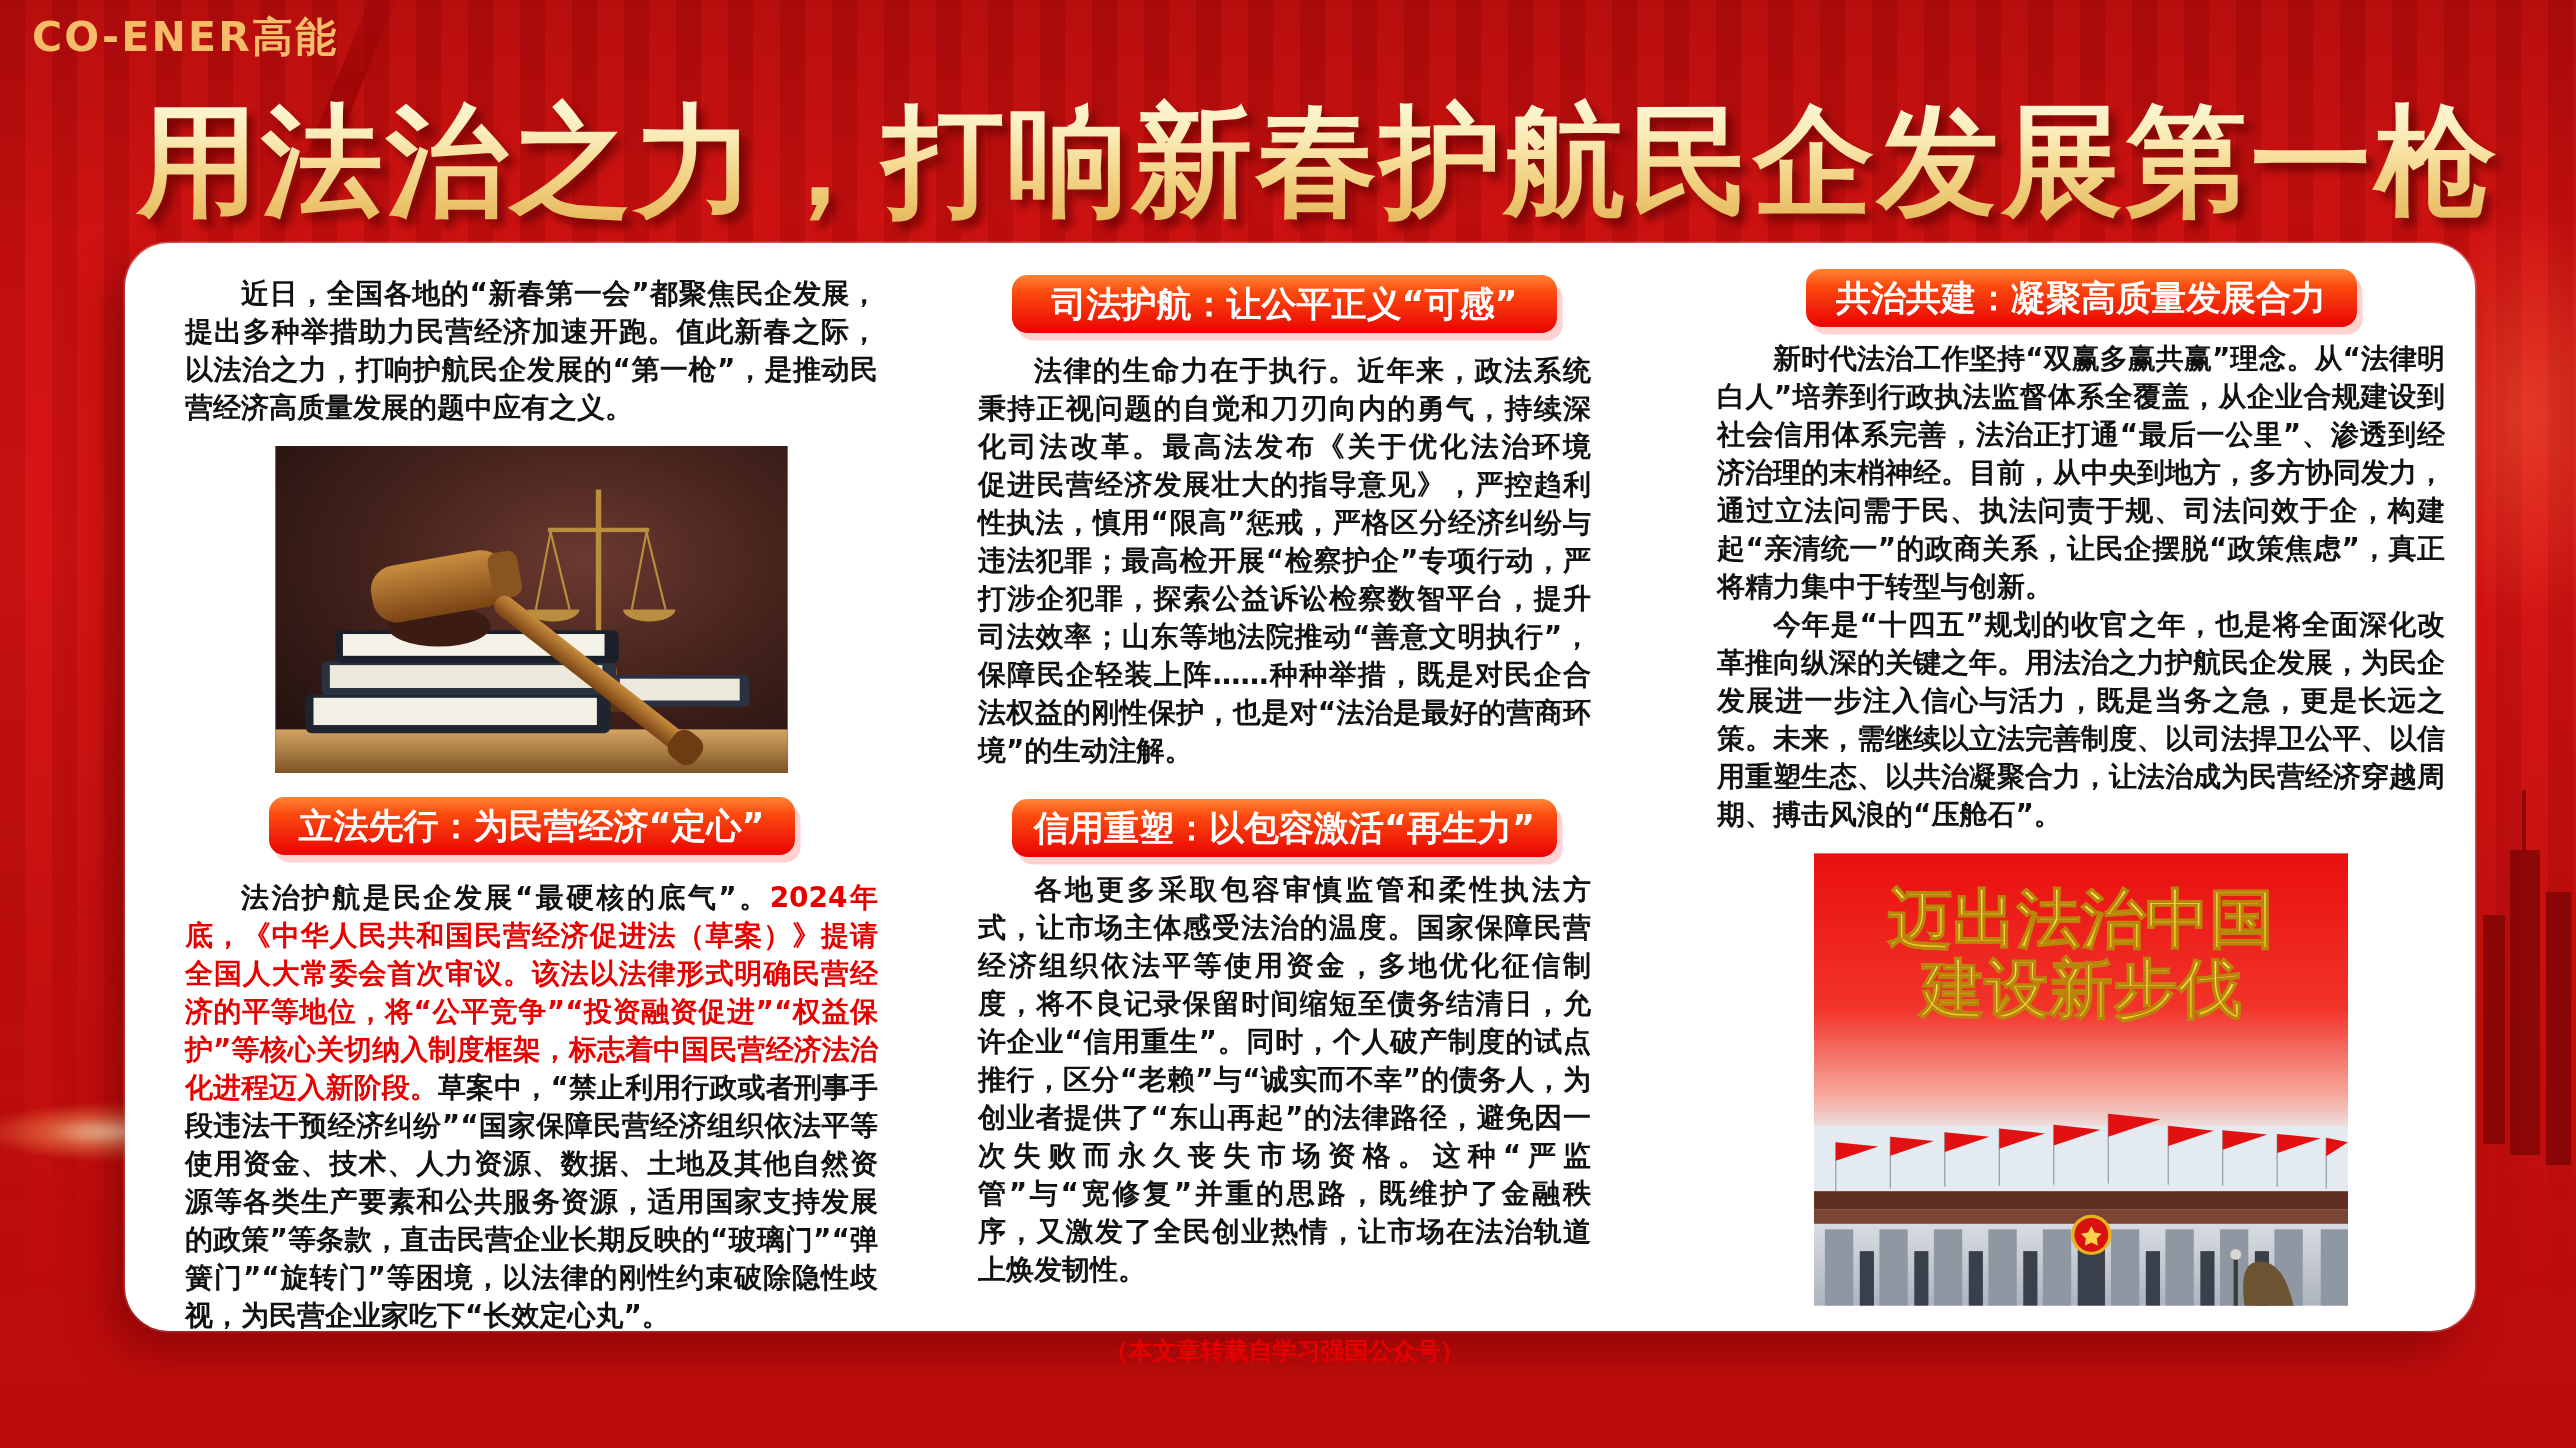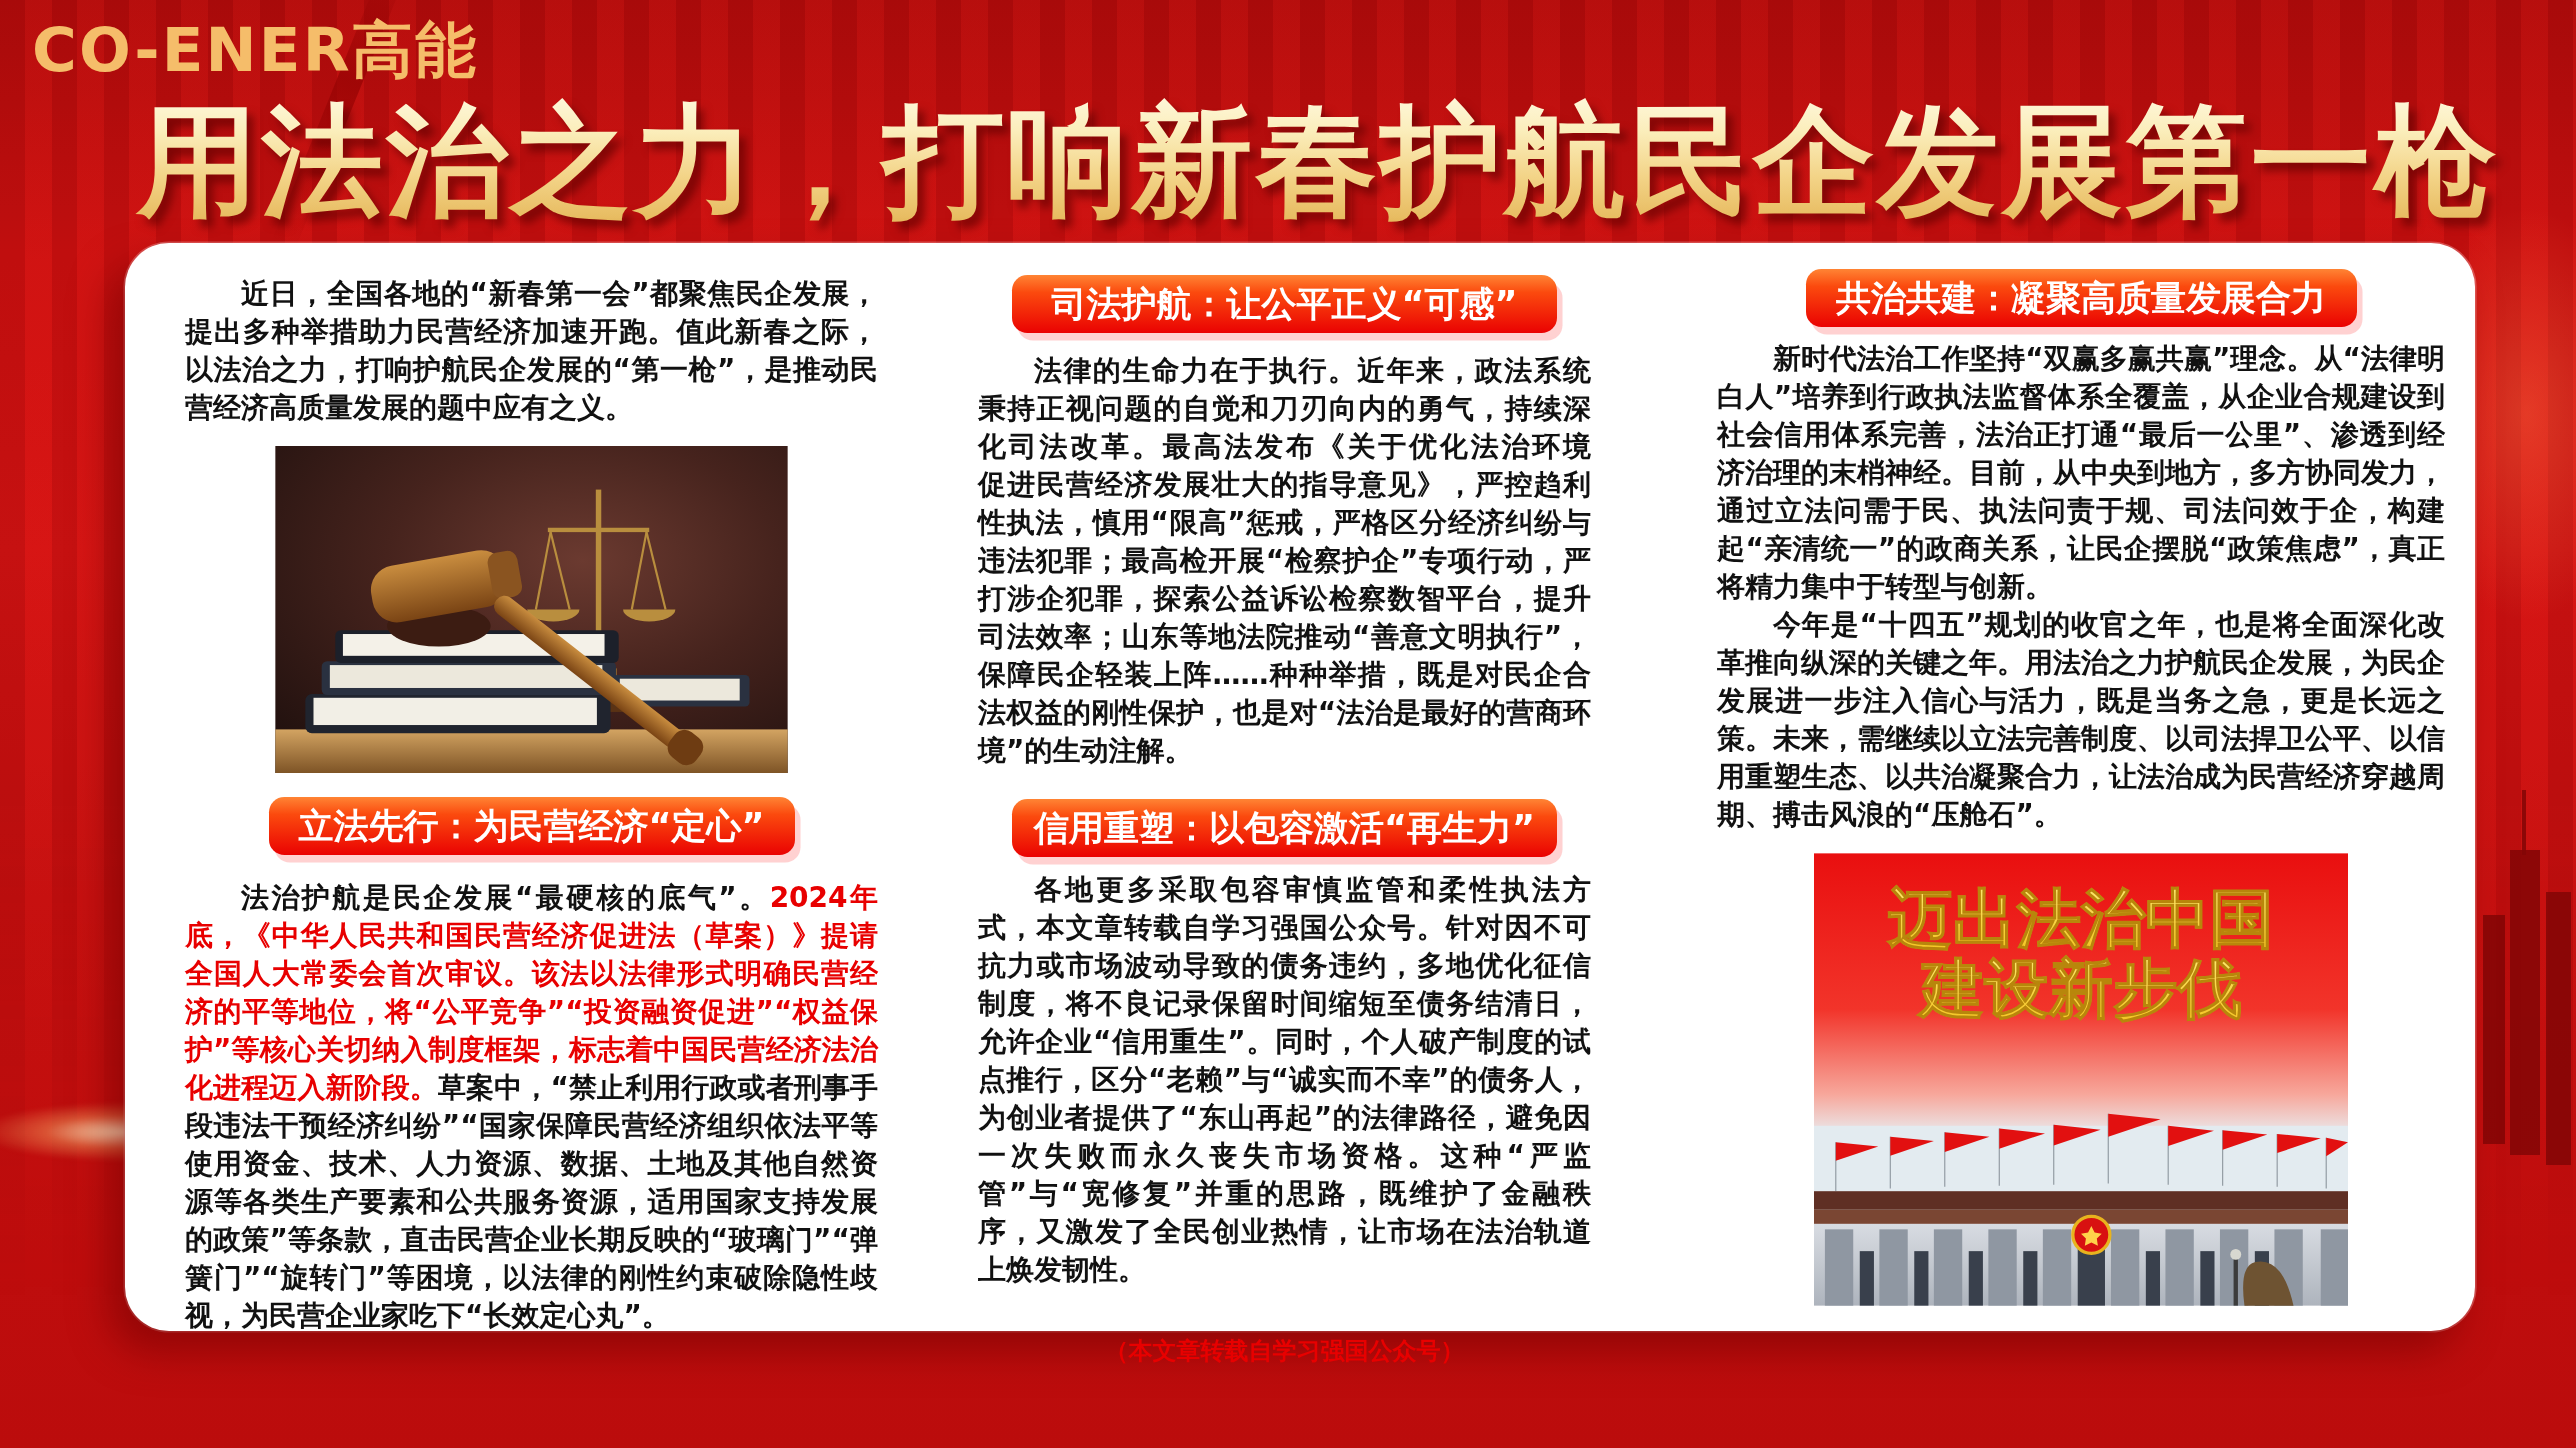--- a/index.html
+++ b/index.html
@@ -14,21 +14,21 @@
   .ribbon{position:absolute;left:326px;top:-44px;width:25px;height:305px;
      background:linear-gradient(180deg,rgba(160,5,5,.0),rgba(150,3,3,.75) 40%,rgba(160,5,5,0));
      transform:rotate(22deg);}
   .beam{position:absolute;left:-22px;top:1102px;width:305px;height:60px;border-radius:50%;
      background:radial-gradient(closest-side,rgba(255,252,210,.95),rgba(255,190,110,.40) 55%,rgba(255,120,60,0));
      filter:blur(2.2px);}
   .glow-right{position:absolute;right:-65px;top:207px;width:229px;height:414px;border-radius:50%;
      background:radial-gradient(closest-side,rgba(255,120,70,.38),rgba(255,80,50,0));}
   .skyline{position:absolute;right:0;bottom:0;width:104px;height:600px;}
   .skyline div{position:absolute;background:rgba(130,6,6,.85);}
-  .logo{position:absolute;left:32px;top:9.8px;font-size:61px;font-weight:900;
+  .logo{position:absolute;left:32px;top:9.8px;font-size:41px;font-weight:900;
      color:#f5bd6a;letter-spacing:2.2px;}
   .main-title{position:absolute;left:72px;top:81px;width:2427px;text-align:right;
      font-family:"DejaVu Serif","Liberation Serif",serif;font-weight:900;font-size:121px;letter-spacing:3.3px;
      background:linear-gradient(180deg,#fffbe8 0%,#fbeebc 30%,#f3d488 58%,#e0ac48 100%);
      -webkit-background-clip:text;background-clip:text;color:transparent;
      filter:drop-shadow(7.6px 8.7px 4.4px rgba(95,0,0,.65));white-space:nowrap;}
   .card{position:absolute;left:125px;top:243px;width:2350px;height:1088px;background:#ffffff;
      border-radius:44px;box-shadow:-15.3px 21px 38px rgba(115,0,0,.55),0 0 0 1.6px rgba(255,200,200,.35);}
   .col{position:absolute;top:0;}
   .col1{left:60px;width:693px;top:32px;}
@@ -129,21 +129,21 @@
 
       <div class="banner b1">立法先行：为民营经济“定心”</div>
 
       <p class="para"><span>法治护航是民企发展“最硬核的底气”。</span><span class="red">2024年底，《中华人民共和国民营经济促进法（草案）》提请全国人大常委会首次审议。该法以法律形式明确民营经济的平等地位，将“公平竞争”“投资融资促进”“权益保护”等核心关切纳入制度框架，标志着中国民营经济法治化进程迈入新阶段。</span><span>草案中，“禁止利用行政或者刑事手段违法干预经济纠纷”“国家保障民营经济组织依法平等使用资金、技术、人力资源、数据、土地及其他自然资源等各类生产要素和公共服务资源，适用国家支持发展的政策”等条款，直击民营企业长期反映的“玻璃门”“弹簧门”“旋转门”等困境，以法律的刚性约束破除隐性歧视，为民营企业家吃下“长效定心丸”。</span></p>
     </div>
 
     <div class="col col2">
       <div class="banner topb">司法护航：让公平正义“可感”</div>
       <p class="para">法律的生命力在于执行。近年来，政法系统秉持正视问题的自觉和刀刃向内的勇气，持续深化司法改革。最高法发布《关于优化法治环境　促进民营经济发展壮大的指导意见》，严控趋利性执法，慎用“限高”惩戒，严格区分经济纠纷与违法犯罪；最高检开展“检察护企”专项行动，严打涉企犯罪，探索公益诉讼检察数智平台，提升司法效率；山东等地法院推动“善意文明执行”，保障民企轻装上阵……种种举措，既是对民企合法权益的刚性保护，也是对“法治是最好的营商环境”的生动注解。</p>
       <div class="banner midb">信用重塑：以包容激活“再生力”</div>
-      <p class="para">各地更多采取包容审慎监管和柔性执法方式，本文章转载自学习强国公众号。针对因不可抗力或市场波动导致的债务违约，多地优化征信制度，将不良记录保留时间缩短至债务结清日，允许企业“信用重生”。同时，个人破产制度的试点推行，区分“老赖”与“诚实而不幸”的债务人，为创业者提供了“东山再起”的法律路径，避免因一次失败而永久丧失市场资格。这种“严监管”与“宽修复”并重的思路，既维护了金融秩序，又激发了全民创业热情，让市场在法治轨道上焕发韧性。</p>
+      <p class="para">各地更多采取包容审慎监管和柔性执法方式，让市场主体感受法治的温度。国家保障民营经济组织依法平等使用资金，多地优化征信制度，将不良记录保留时间缩短至债务结清日，允许企业“信用重生”。同时，个人破产制度的试点推行，区分“老赖”与“诚实而不幸”的债务人，为创业者提供了“东山再起”的法律路径，避免因一次失败而永久丧失市场资格。这种“严监管”与“宽修复”并重的思路，既维护了金融秩序，又激发了全民创业热情，让市场在法治轨道上焕发韧性。</p>
       <div class="note">（本文章转载自学习强国公众号）</div>
     </div>
 
     <div class="col col3">
       <div class="banner c3b">共治共建：凝聚高质量发展合力</div>
       <p class="para">新时代法治工作坚持“双赢多赢共赢”理念。从“法律明白人”培养到行政执法监督体系全覆盖，从企业合规建设到社会信用体系完善，法治正打通“最后一公里”、渗透到经济治理的末梢神经。目前，从中央到地方，多方协同发力，通过立法问需于民、执法问责于规、司法问效于企，构建起“亲清统一”的政商关系，让民企摆脱“政策焦虑”，真正将精力集中于转型与创新。</p>
       <p class="para">今年是“十四五”规划的收官之年，也是将全面深化改革推向纵深的关键之年。用法治之力护航民企发展，为民企发展进一步注入信心与活力，既是当务之急，更是长远之策。未来，需继续以立法完善制度、以司法捍卫公平、以信用重塑生态、以共治凝聚合力，让法治成为民营经济穿越周期、搏击风浪的“压舱石”。</p>
 
       <svg class="photo" width="534" height="453" viewBox="0 0 980 830" role="img">
         <defs>

